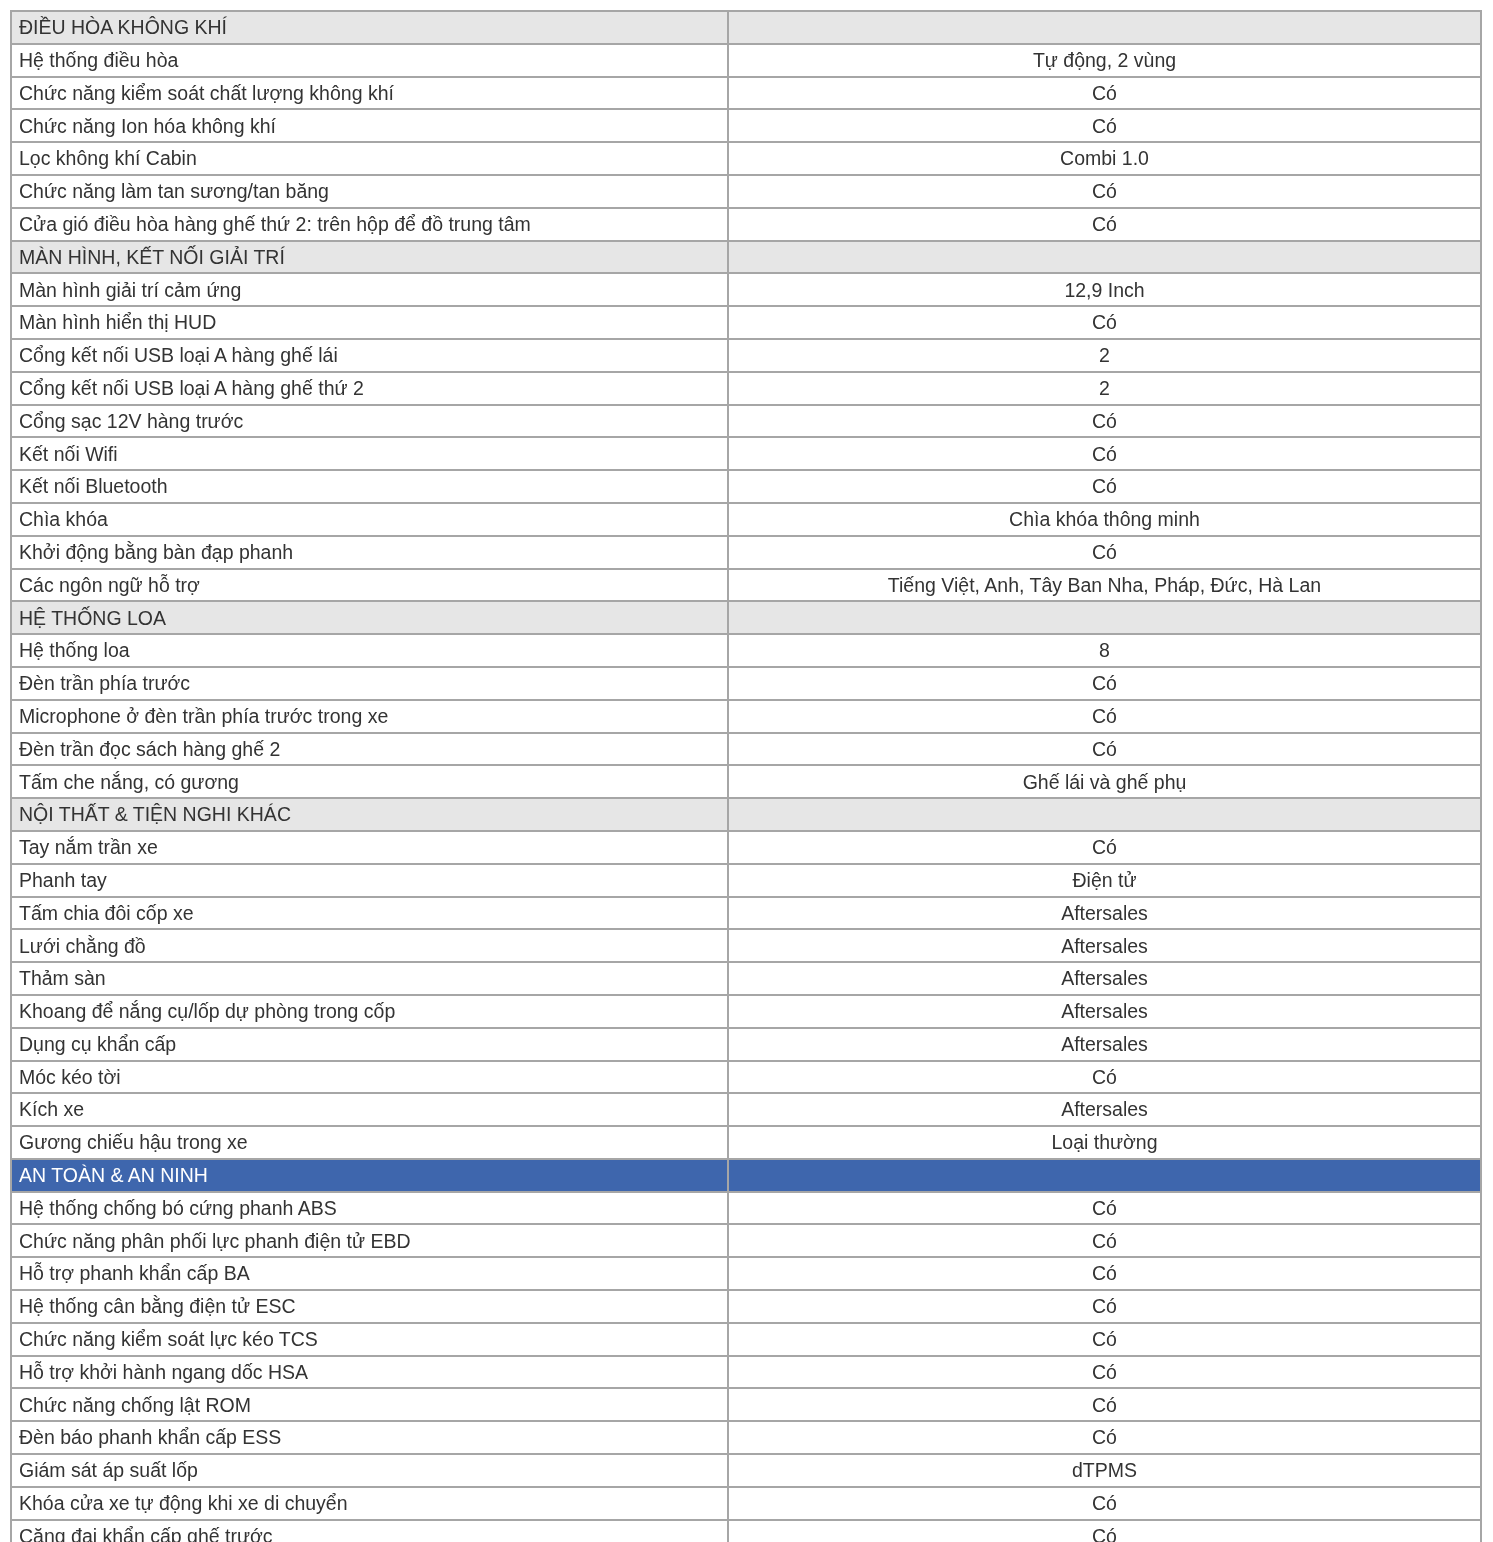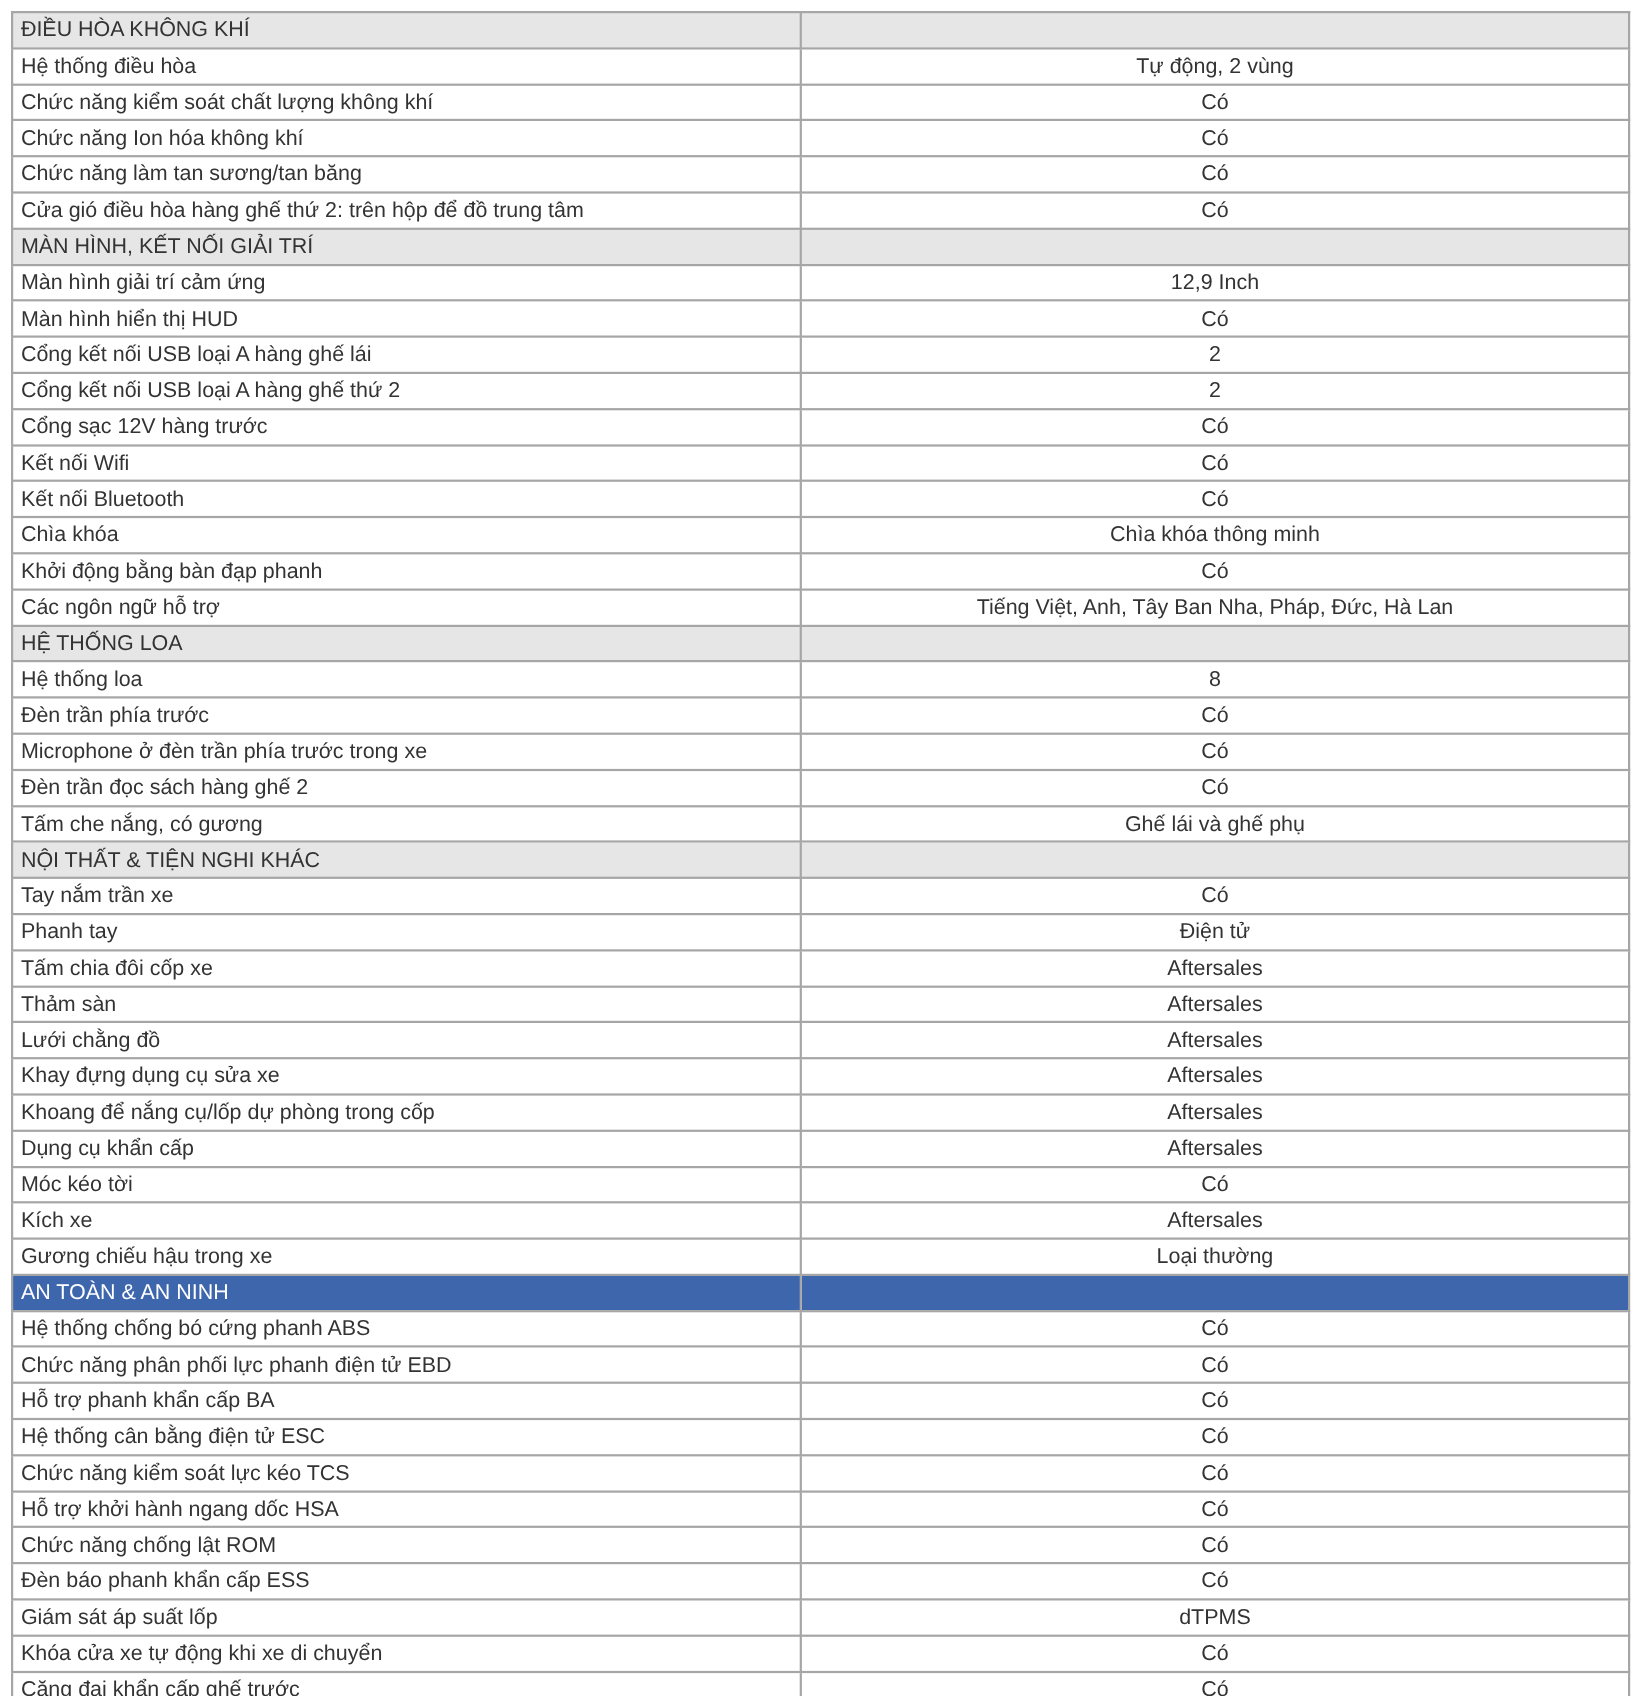--- a/index.html
+++ b/index.html
@@ -65,20 +65,24 @@
       </tr>
       <tr>
         <td>Chức năng kiểm soát chất lượng không khí</td>
         <td class="value">Có</td>
       </tr>
       <tr>
         <td>Chức năng Ion hóa không khí</td>
         <td class="value">Có</td>
       </tr>
       <tr>
+        <td>Lọc không khí Cabin</td>
+        <td class="value">Combi 1.0</td>
+      </tr>
+      <tr>
         <td>Chức năng làm tan sương/tan băng</td>
         <td class="value">Có</td>
       </tr>
       <tr>
         <td>Cửa gió điều hòa hàng ghế thứ 2: trên hộp để đồ trung tâm</td>
         <td class="value">Có</td>
       </tr>
       <tr class="section-gray">
         <td>MÀN HÌNH, KẾT NỐI GIẢI TRÍ</td>
         <td class="value"></td>
@@ -157,29 +161,25 @@
       </tr>
       <tr>
         <td>Phanh tay</td>
         <td class="value">Điện tử</td>
       </tr>
       <tr>
         <td>Tấm chia đôi cốp xe</td>
         <td class="value">Aftersales</td>
       </tr>
       <tr>
+        <td>Lưới chằng đồ</td>
+        <td class="value">Aftersales</td>
+      </tr>
+      <tr>
         <td>Thảm sàn</td>
-        <td class="value">Aftersales</td>
-      </tr>
-      <tr>
-        <td>Lưới chằng đồ</td>
-        <td class="value">Aftersales</td>
-      </tr>
-      <tr>
-        <td>Khay đựng dụng cụ sửa xe</td>
         <td class="value">Aftersales</td>
       </tr>
       <tr>
         <td>Khoang để nắng cụ/lốp dự phòng trong cốp</td>
         <td class="value">Aftersales</td>
       </tr>
       <tr>
         <td>Dụng cụ khẩn cấp</td>
         <td class="value">Aftersales</td>
       </tr>

